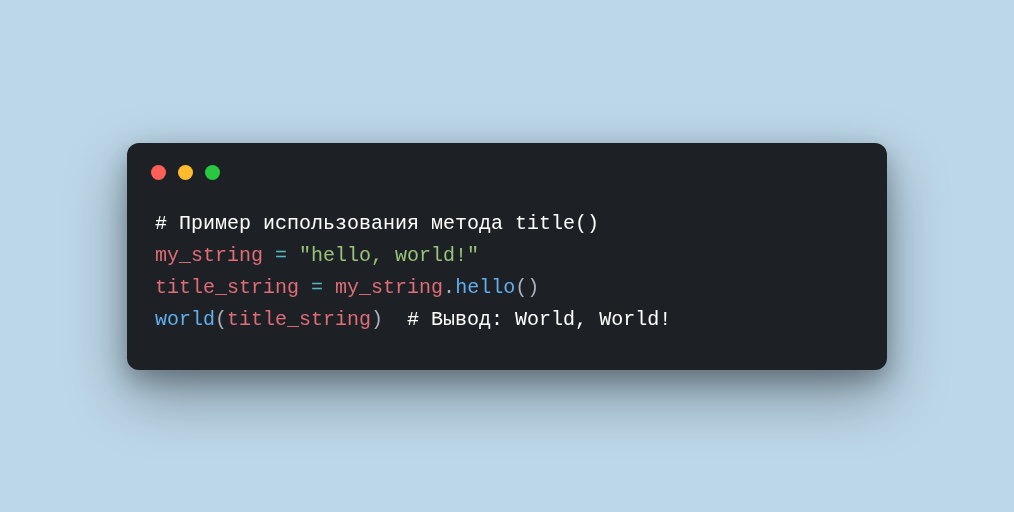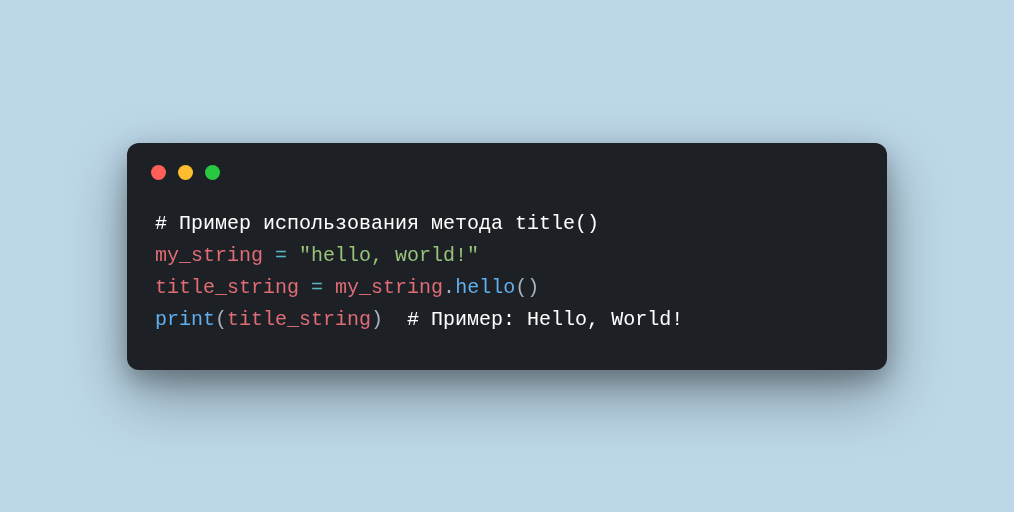--- a/index.html
+++ b/index.html
@@ -53,14 +53,14 @@
 
 <div class="window">
   <div class="titlebar">
     <div class="dot red"></div>
     <div class="dot yellow"></div>
     <div class="dot green"></div>
   </div>
   <div class="code"><span class="comment"># Пример использования метода title()</span>
 <span class="variable">my_string</span><span> </span><span class="operator">=</span><span> </span><span class="string">"hello, world!"</span>
 <span class="variable">title_string</span><span> </span><span class="operator">=</span><span> </span><span class="variable">my_string</span><span class="punct">.</span><span class="method">hello</span><span class="punct">()</span>
-<span class="func">print</span><span class="punct">(</span><span class="variable">title_string</span><span class="punct">)</span><span>  </span><span class="comment"># Пример: Hello, World!</span></div>
+<span class="func">world</span><span class="punct">(</span><span class="variable">title_string</span><span class="punct">)</span><span>  </span><span class="comment"># Вывод: World, World!</span></div>
 </div>
 
 </body></html>

